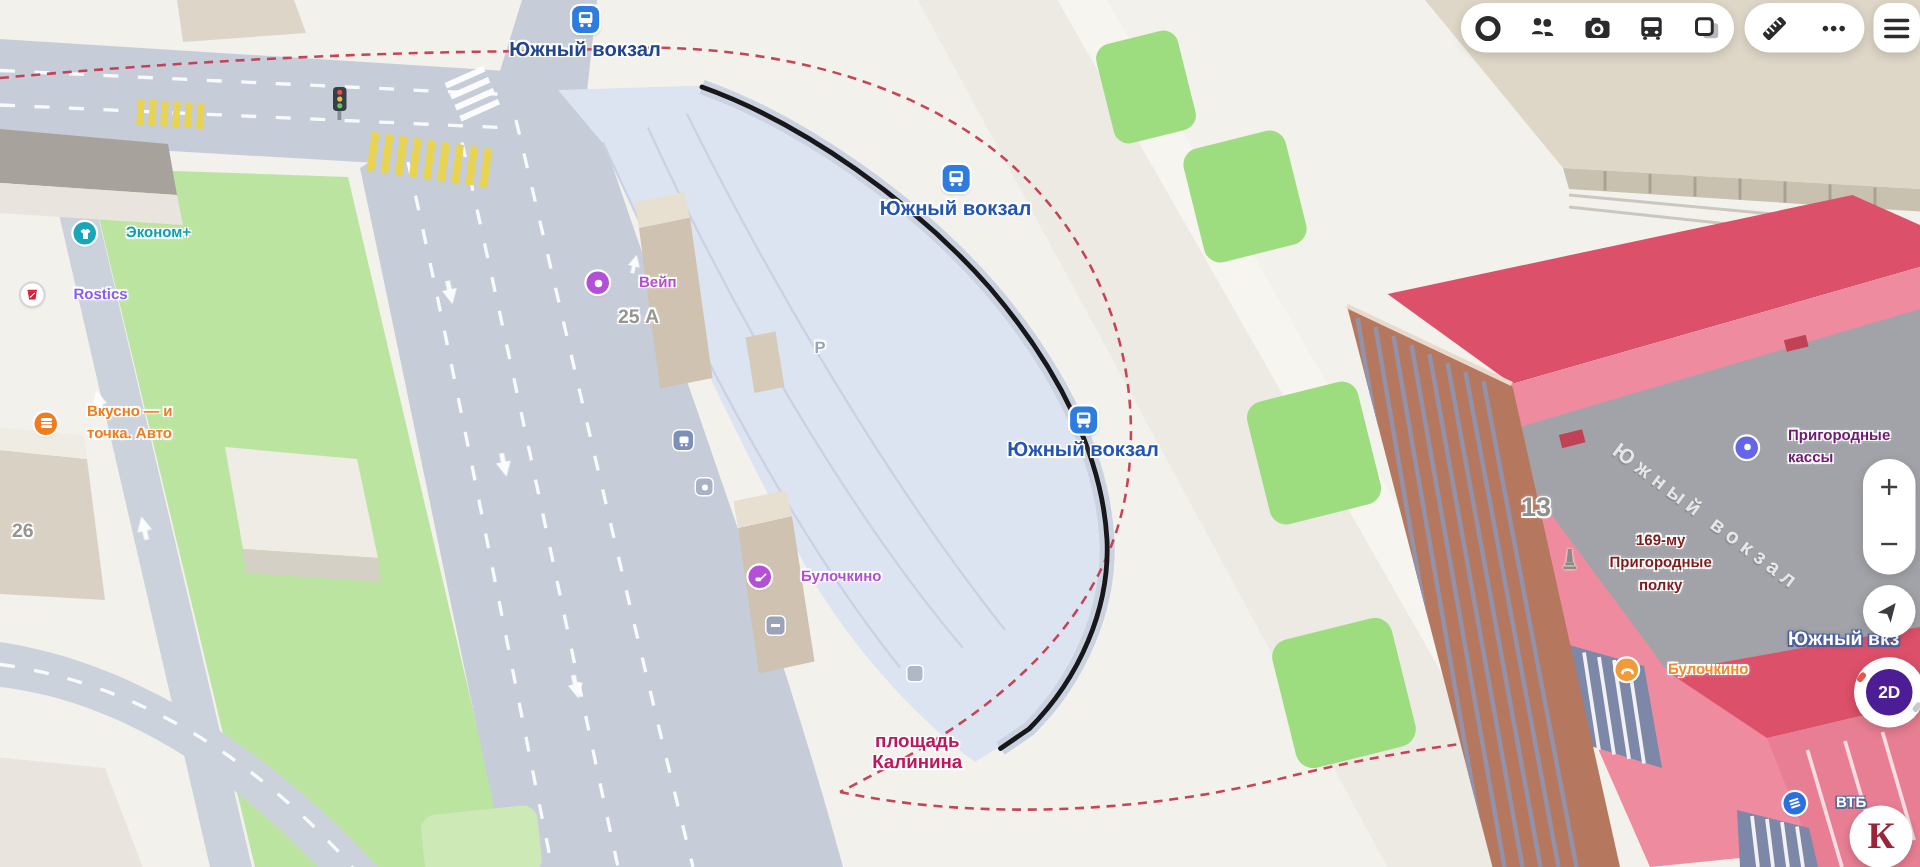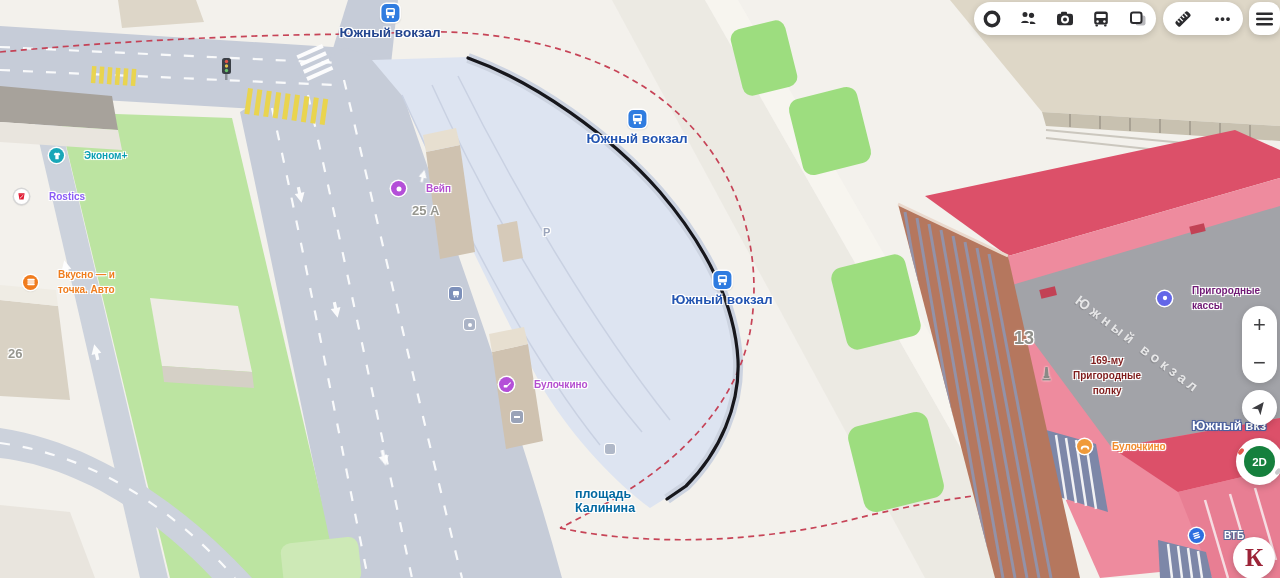--- a/index.html
+++ b/index.html
@@ -341,21 +341,21 @@
         </svg>
     </span>
     <span class="t" style="color:#fff;text-shadow:-1px -1px 0 #5a6a96,1px -1px 0 #5a6a96,-1px 1px 0 #5a6a96,1px 1px 0 #5a6a96">ВТБ</span>
   </div>
 
   <div class="lbl" style="left:8px;top:346px;font-size:13px;color:#96968f">26</div>
   <div class="lbl" style="left:412px;top:203px;font-size:13px;color:#96968f">25 А</div>
   <div class="lbl" style="left:1014px;top:328px;font-size:18px;color:#8f8f89">13</div>
   <div class="lbl" style="left:543px;top:226px;font-size:11px;color:#9aa4bb">Р</div>
 
-  <div class="lbl" style="left:575px;top:487px;width:73px;font-size:12.5px;line-height:14px;color:#0369a1;text-align:left;font-weight:700">
+  <div class="lbl" style="left:575px;top:487px;width:73px;font-size:12.5px;line-height:14px;color:#be185d;text-align:center;font-weight:700">
     <span style="display:block">площадь</span>
     <span style="display:block">Калинина</span>
   </div>
 
   <div class="lbl" style="left:1192px;top:418px;font-size:13px;color:#fff;font-weight:800;text-shadow:-1px -1px 0 #4a5f9e,1px -1px 0 #4a5f9e,-1px 1px 0 #4a5f9e,1px 1px 0 #4a5f9e,0 0 3px #4a5f9e">Южный вкз</div>
 
   <div id="rooftext">Южный вокзал</div>
 
   <div style="position:absolute;left:449px;top:287px;width:13px;height:13px;border-radius:3.5px;background:#7d90ba;box-shadow:0 0 0 1px #fff;display:flex;align-items:center;justify-content:center">
     <svg width="8" height="8" viewBox="0 0 8 8">
@@ -443,18 +443,18 @@
 
   <div class="ctlbtn" style="left:1242px;top:390px;width:35px;height:35px;border-radius:50%">
     <svg width="17" height="17" viewBox="0 0 17 17">
         <path d="M3,14 L8.5,1.5 L14,14 L8.5,10.8 Z" fill="#3c3c40" transform="rotate(38 8.5 8.5)"></path>
       </svg>
   </div>
 
   <div style="position:absolute;left:1236px;top:438px;width:47px;height:47px;border-radius:50%;background:#fff;box-shadow:0 2px 7px rgba(0,0,0,.2);display:flex;align-items:center;justify-content:center">
     <span style="position:absolute;left:3px;top:10px;width:4px;height:7px;background:#e2574b;border-radius:2px;transform:rotate(40deg)"></span>
     <span style="position:absolute;right:3px;bottom:10px;width:4px;height:7px;background:#c9c9cc;border-radius:2px;transform:rotate(40deg)"></span>
-    <span style="width:31px;height:31px;border-radius:50%;background:#15803d;color:#fff;font-size:11.5px;font-weight:700;display:flex;align-items:center;justify-content:center">2D</span>
+    <span style="width:31px;height:31px;border-radius:50%;background:#4c1d95;color:#fff;font-size:11.5px;font-weight:700;display:flex;align-items:center;justify-content:center">2D</span>
   </div>
 
   <div style="position:absolute;left:1233px;top:537px;width:42px;height:42px;border-radius:50%;background:#fff;box-shadow:0 2px 6px rgba(0,0,0,.2);display:flex;align-items:center;justify-content:center;font-family:'Liberation Serif',serif;font-weight:700;font-size:25px;color:#9c2438">К</div>
 
 </div>
 
 </body></html>

